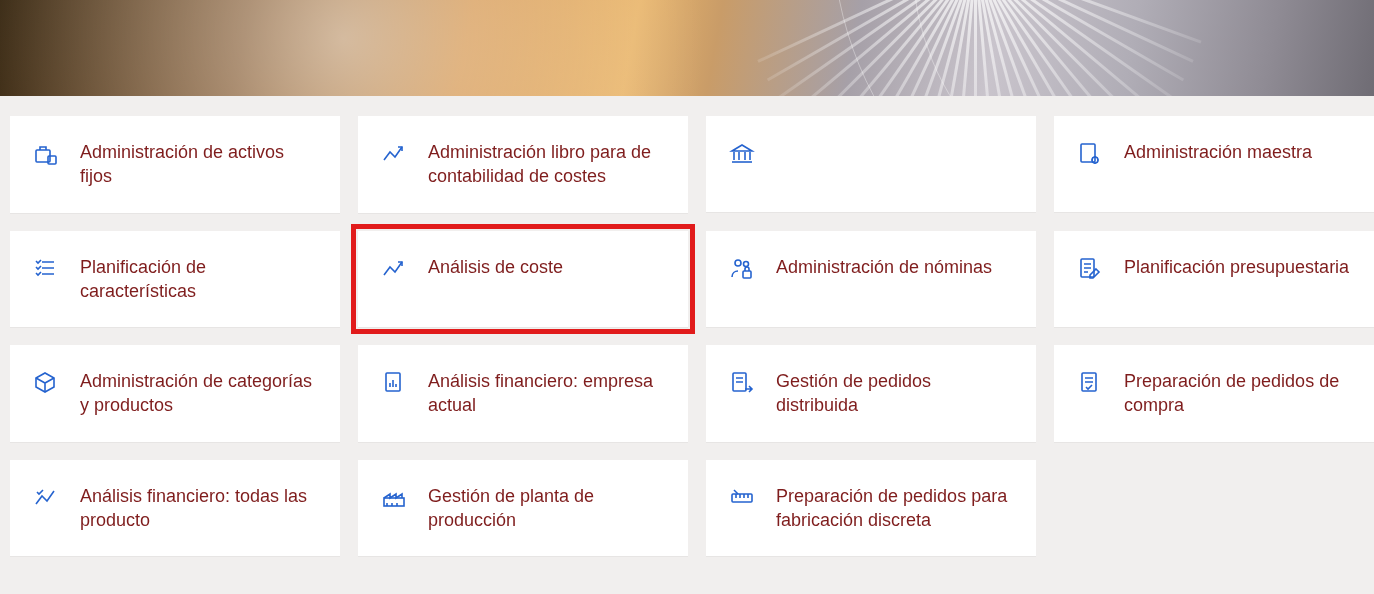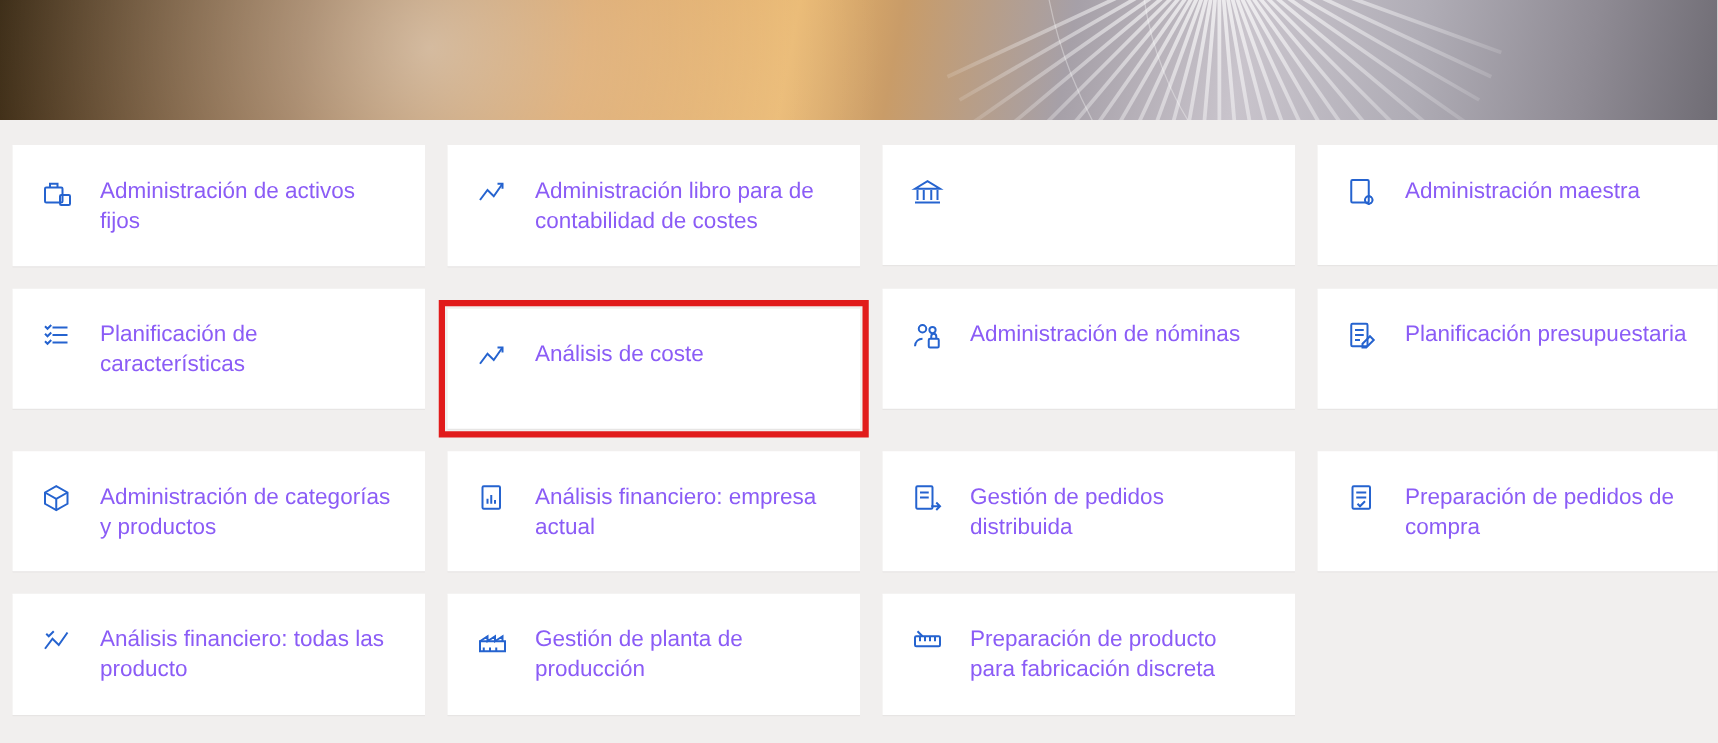--- a/index.html
+++ b/index.html
@@ -39,22 +39,22 @@
     min-height: 96px;
     padding: 24px 22px 24px 22px;
     display: flex;
     align-items: flex-start;
     gap: 20px;
     box-shadow: 0 1px 0 rgba(0,0,0,0.04);
     cursor: pointer;
   }
   .card .icon { flex: 0 0 28px; width:28px; height:28px; display:flex; align-items:center; justify-content:center; }
   .card .icon svg { width:28px; height:28px; stroke:#2563cf; fill:none; stroke-width:1.6; }
-  .card .label { color:#8b5cf6; font-size:18px; line-height:1.35; font-weight:400; }
-  .highlight { outline: 5px solid #e11b1b; outline-offset: 2px; margin-top: 16px; }
+  .card .label { color:#7f1d1d; font-size:18px; line-height:1.35; font-weight:400; }
+  .highlight { outline: 5px solid #e11b1b; outline-offset: 2px; }
 </style>
 </head>
 <body>
 
 <div class="banner">
   <div class="fan">
       <span style="transform: rotate(-70deg);"></span>
       <span style="transform: rotate(-65deg);"></span>
       <span style="transform: rotate(-60deg);"></span>
       <span style="transform: rotate(-55deg);"></span>
@@ -196,21 +196,21 @@
         </svg>
       </span>
       <span class="label">Gestión de planta de producción</span>
     </div>
     <div class="card">
       <span class="icon">
         <svg viewBox="0 0 28 28">
           <use href="#ic-ruler-icon"></use>
         </svg>
       </span>
-      <span class="label">Preparación de producto para fabricación discreta</span>
+      <span class="label">Preparación de pedidos para fabricación discreta</span>
     </div>
   </div>
 
 <svg width="0" height="0" style="position:absolute">
   <defs>
     <g id="ic-assets-icon">
         <rect x="4" y="10" width="14" height="12" rx="1"></rect>
         <path d="M8 10V7h6v3"></path>
         <rect x="16" y="16" width="8" height="8" rx="1"></rect>
       </g>

